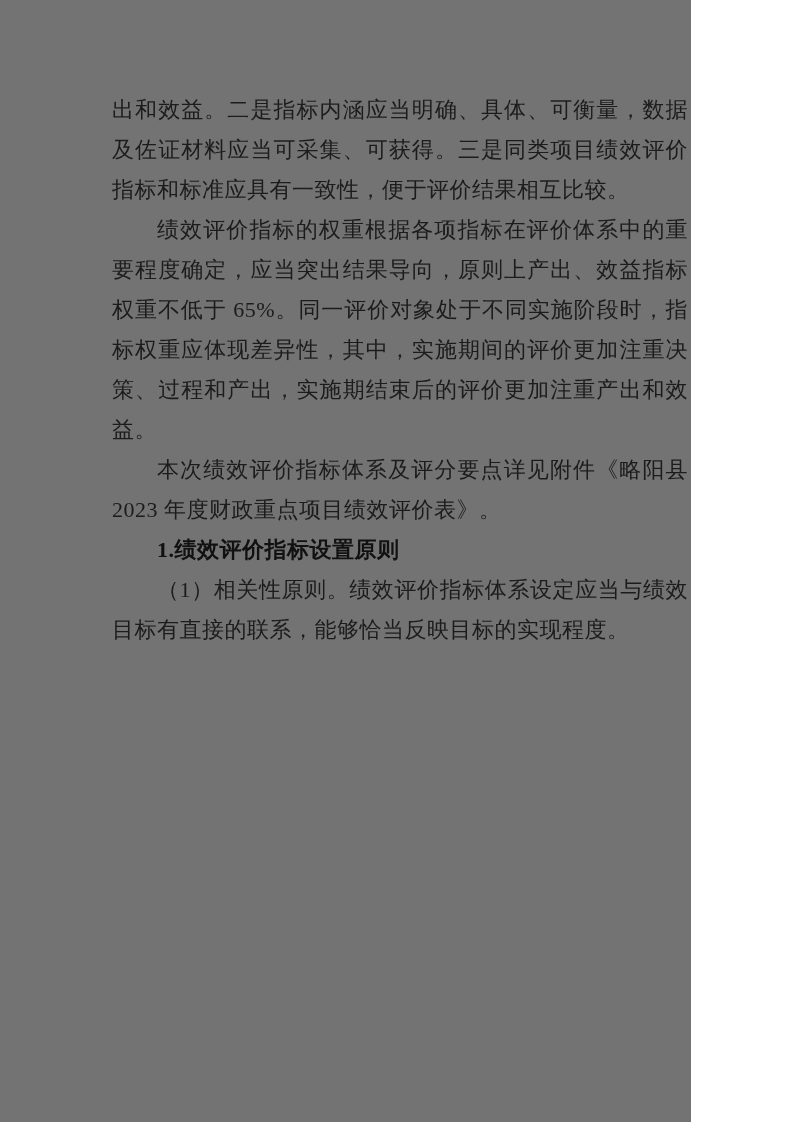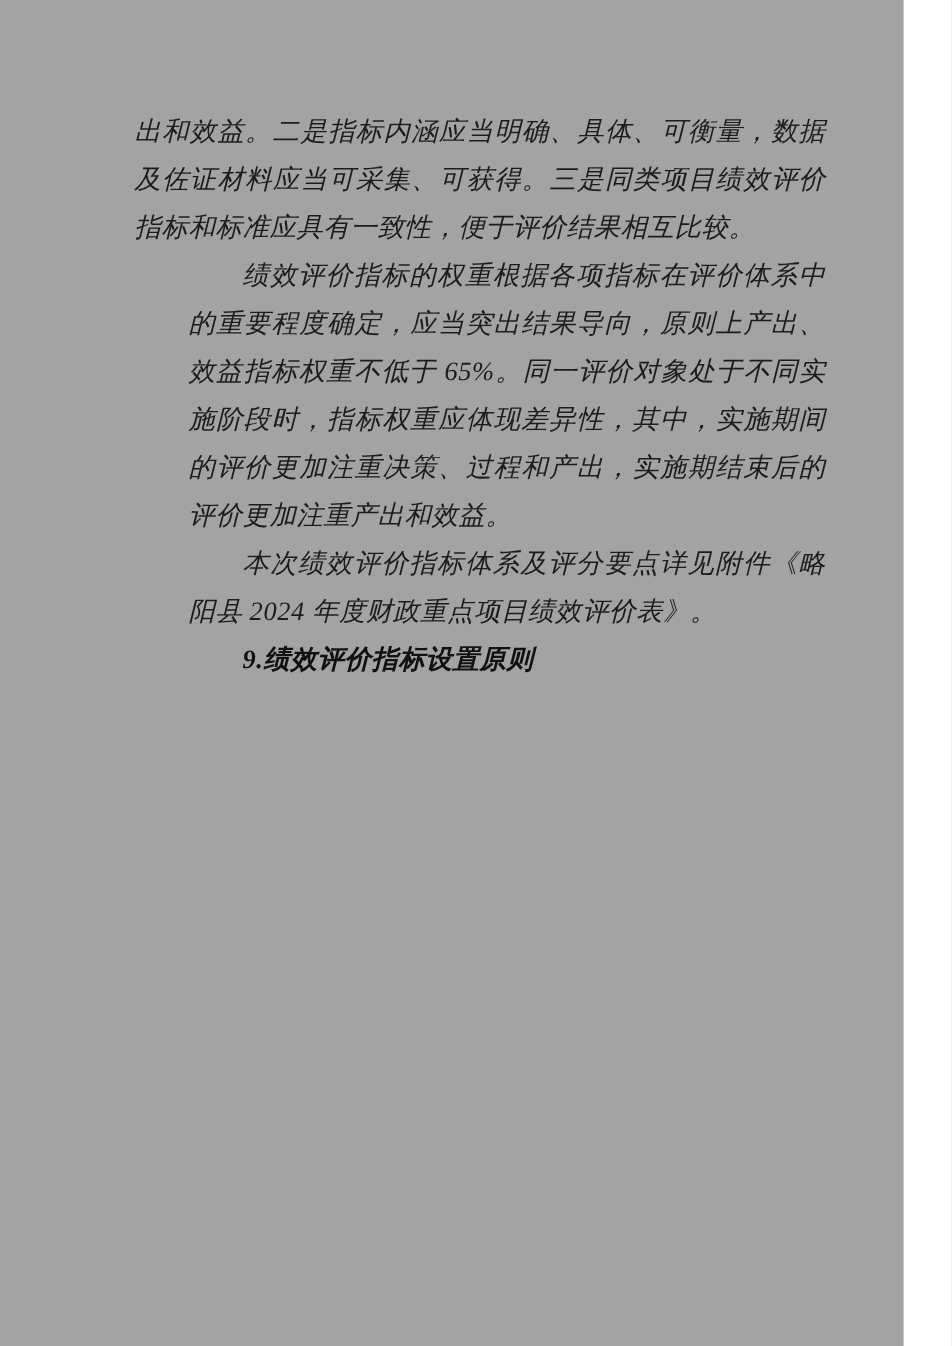--- a/index.html
+++ b/index.html
@@ -2,56 +2,55 @@
 <html><head>
 <meta charset="utf-8">
 <style>
   html, body {
     margin: 0;
     padding: 0;
     background: #ffffff;
   }
   .page {
     position: relative;
-    width: 753px;
+    width: 691px;
     height: 1122px;
-    background: #a3a3a3;
+    background: #737373;
     overflow: hidden;
     font-family: "Liberation Serif", "DejaVu Serif", serif;
     color: #1c1c1c;
-    font-style: italic;
   }
   .content {
     position: absolute;
     left: 112px;
     top: 90px;
     width: 576px;
   }
   .content p {
     margin: 0;
     padding: 0;
     font-size: 22px;
     line-height: 40px;
     letter-spacing: 0.5px;
     text-align: justify;
     text-justify: inter-ideograph;
     word-break: break-all;
   }
   .content p.indent {
     text-indent: 45px;
-    margin-left: 45px;
   }
   .content p.heading {
     font-weight: 700;
     color: #111111;
   }
 </style>
 </head>
 <body>
 
 <div class="page">
   <div class="content">
     <p class="body">出和效益。二是指标内涵应当明确、具体、可衡量，数据及佐证材料应当可采集、可获得。三是同类项目绩效评价指标和标准应具有一致性，便于评价结果相互比较。</p>
     <p class="body indent">绩效评价指标的权重根据各项指标在评价体系中的重要程度确定，应当突出结果导向，原则上产出、效益指标权重不低于 65%。同一评价对象处于不同实施阶段时，指标权重应体现差异性，其中，实施期间的评价更加注重决策、过程和产出，实施期结束后的评价更加注重产出和效益。</p>
-    <p class="body indent">本次绩效评价指标体系及评分要点详见附件《略阳县 2024 年度财政重点项目绩效评价表》。</p>
-    <p class="heading indent">9.绩效评价指标设置原则</p>
+    <p class="body indent">本次绩效评价指标体系及评分要点详见附件《略阳县 2023 年度财政重点项目绩效评价表》。</p>
+    <p class="heading indent">1.绩效评价指标设置原则</p>
+    <p class="body indent">（1）相关性原则。绩效评价指标体系设定应当与绩效目标有直接的联系，能够恰当反映目标的实现程度。</p>
   </div>
 </div>
 
 </body></html>

